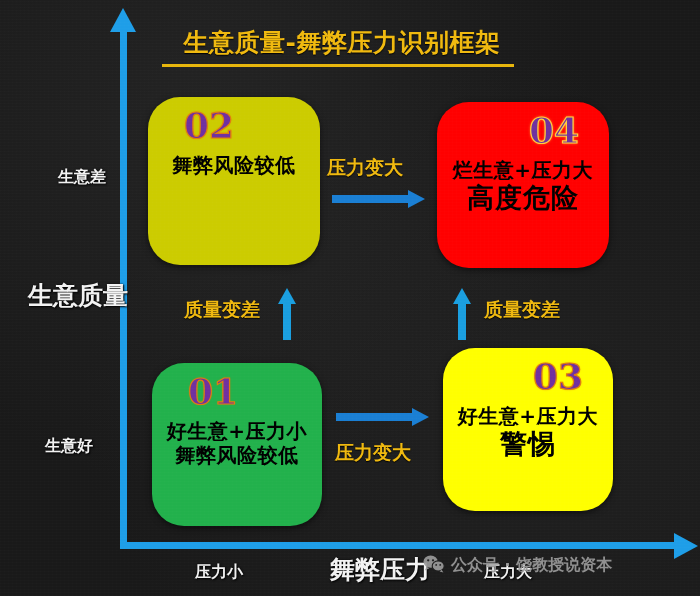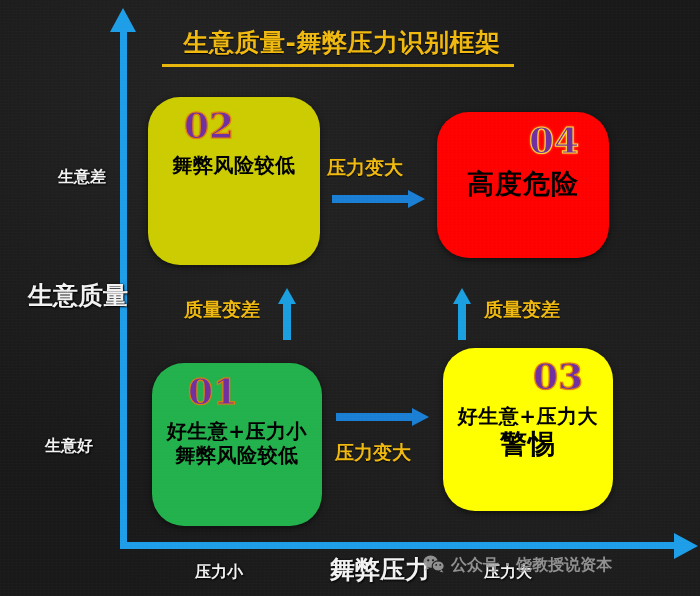--- a/index.html
+++ b/index.html
@@ -94,21 +94,21 @@
 
   
   .qbox {
     position: absolute;
     border-radius: 32px;
     box-sizing: border-box;
     box-shadow: 0 2px 6px rgba(0,0,0,.55);
     padding: 10px 8px 8px;
   }
   #box-02 { left: 148px; top: 97px;  width: 172px; height: 168px; background: #cccc00; }
-  #box-04 { left: 437px; top: 112px;  width: 172px; height: 146px; background: #ff0000; }
+  #box-04 { left: 437px; top: 102px;  width: 172px; height: 166px; background: #ff0000; }
   #box-01 { left: 152px; top: 363px; width: 170px; height: 163px; background: #22b14c; }
   #box-03 { left: 443px; top: 348px; width: 170px; height: 163px; background: #ffff00; }
 
   .qnum {
     font-family: "DejaVu Serif", "Liberation Serif", serif;
     font-size: 36px;
     font-weight: bold;
     line-height: 1;
     color: #7030a0;
     -webkit-text-stroke: 1.2px #e07b10;
@@ -219,20 +219,21 @@
   <div class="qbox" id="box-02">
     <div class="qnum left" id="num-02">02</div>
     <div class="qlines">
       <div class="qline-2">舞弊风险较低</div>
     </div>
   </div>
 
   <div class="qbox" id="box-04">
     <div class="qnum right" id="num-04">04</div>
     <div class="qlines">
+      <div class="qline-1">烂生意+压力大</div>
       <div class="qline-big">高度危险</div>
     </div>
   </div>
 
   <div class="qbox" id="box-01">
     <div class="qnum left" id="num-01">01</div>
     <div class="qlines">
       <div class="qline-1">好生意+压力小</div>
       <div class="qline-2">舞弊风险较低</div>
     </div>

